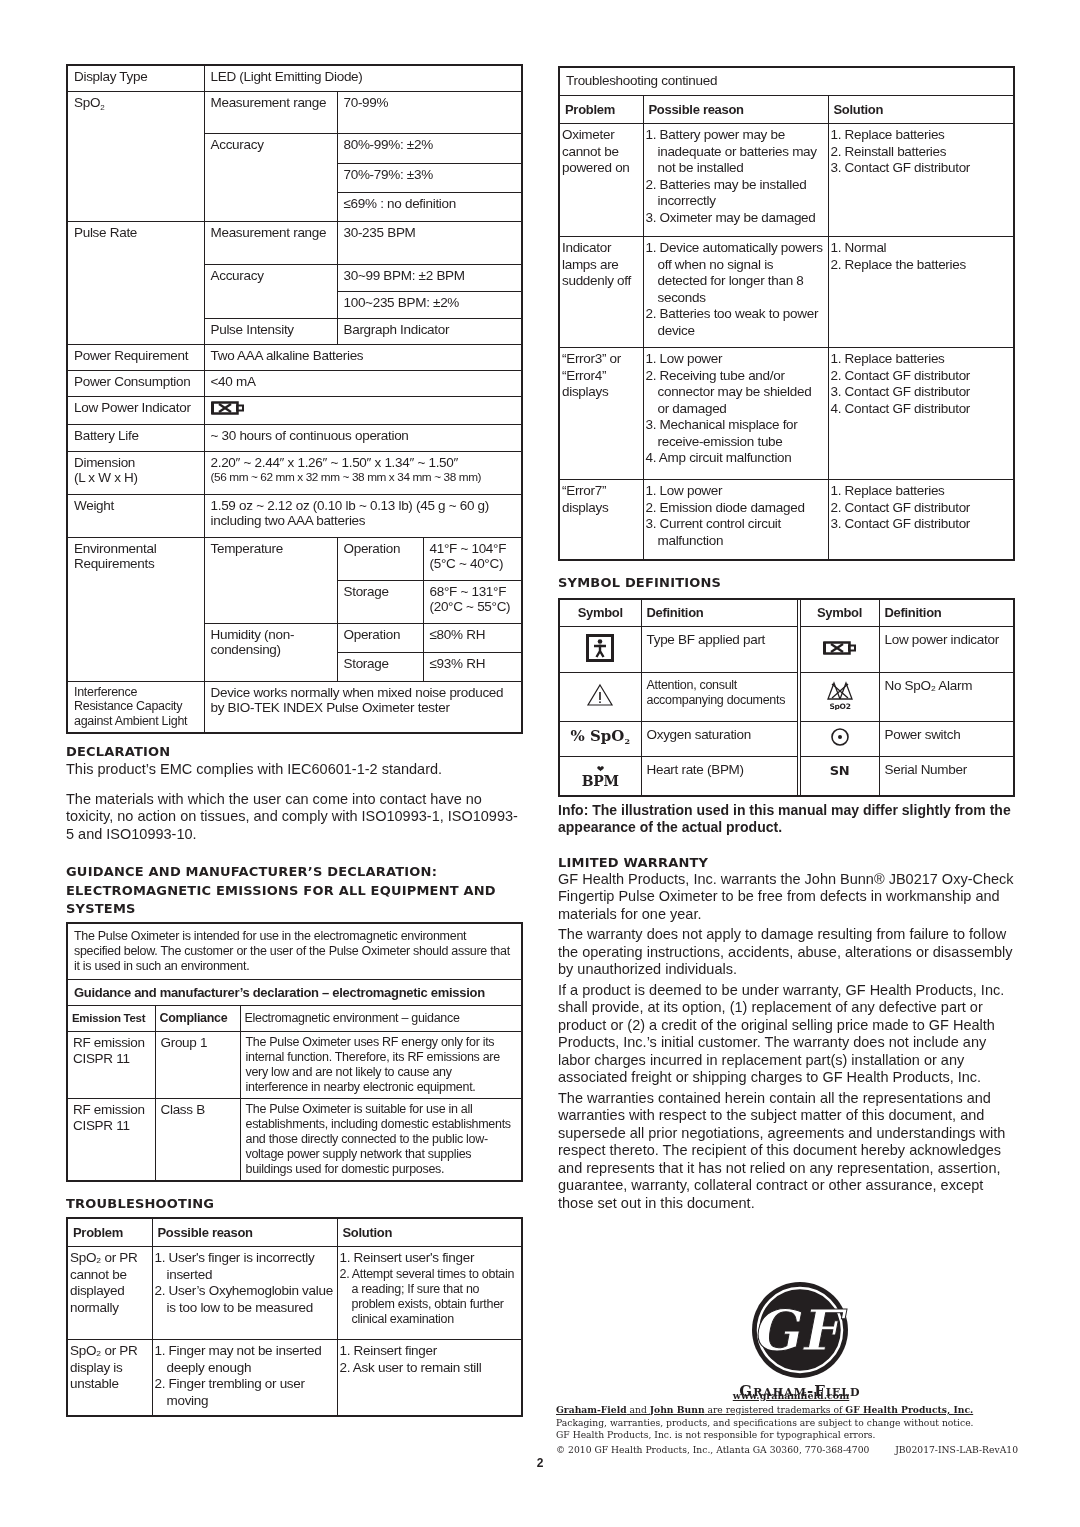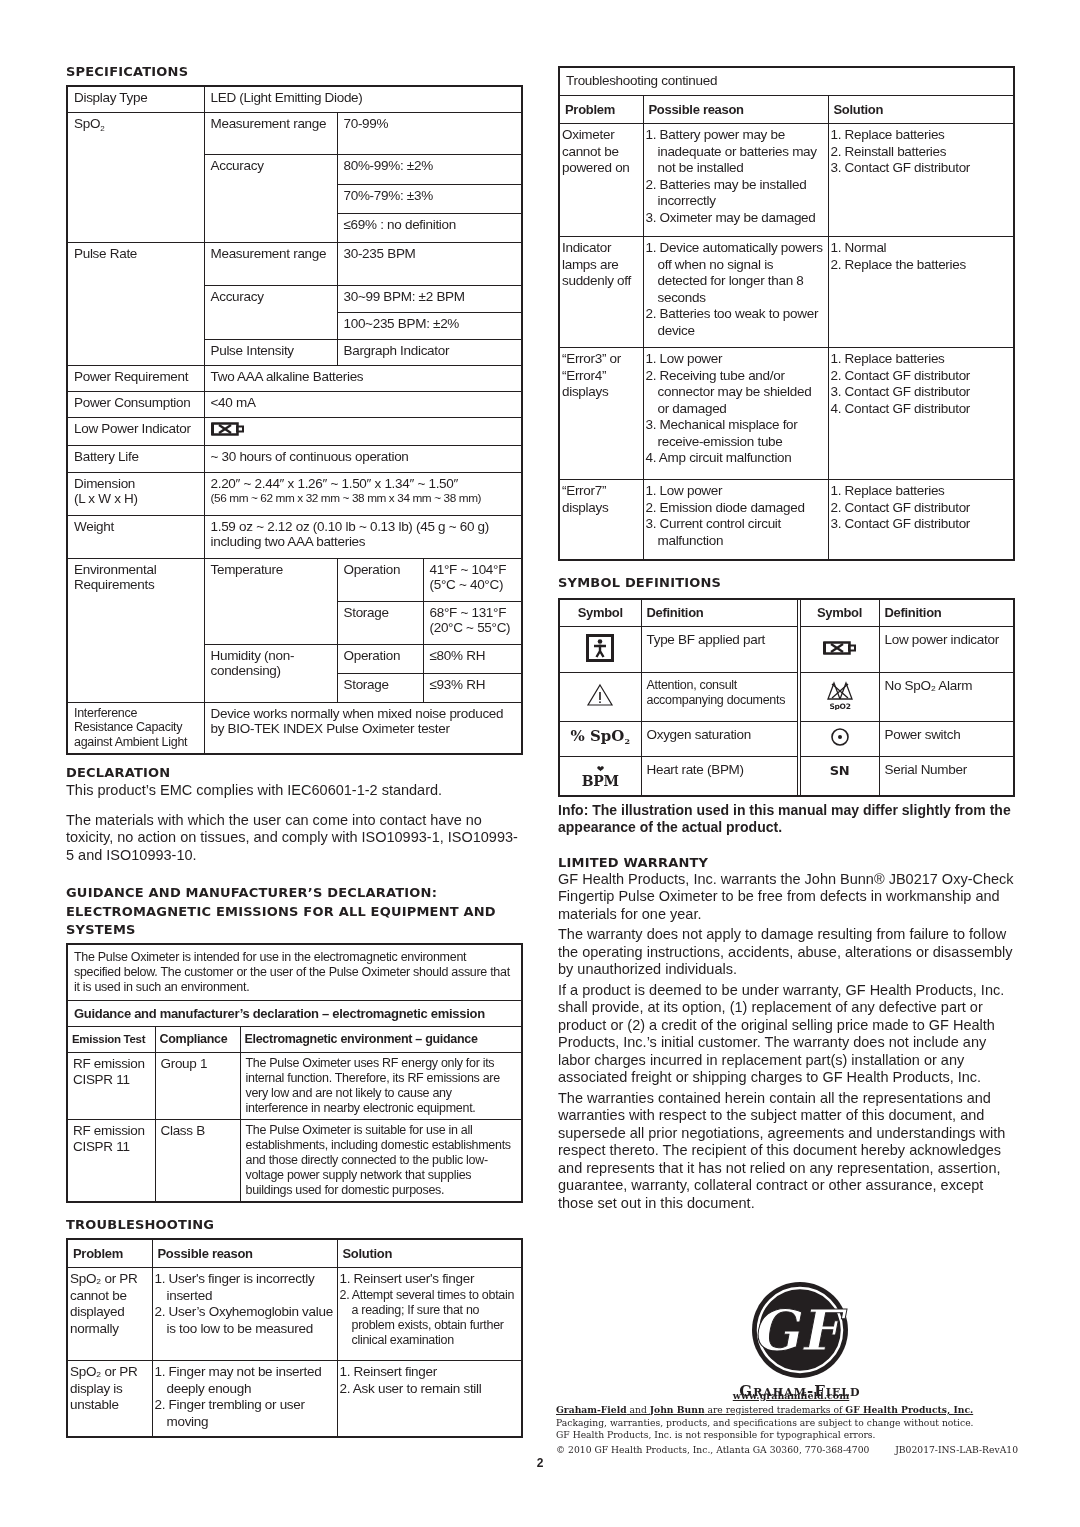--- a/index.html
+++ b/index.html
@@ -21,21 +21,20 @@
   .sym td, .sym th { font-size: 13.5px; line-height: 15.5px; padding: 5px 5px; letter-spacing: -0.3px; }
   .sym th { font-weight: bold; font-size: 13px; }
   .symc { text-align: center !important; vertical-align: middle; }
   .serif { font-family: "DejaVu Serif", serif; }
 </style>
 </head>
 <body>
 
 <div class="col" style="left:66px; top:64px; width:457px;">
 
-  <div class="h" style="margin-bottom:6px;">SPECIFICATIONS</div>
 
   <table class="spec outer">
     <colgroup>
         <col style="width:137px">
         <col style="width:133px">
         <col style="width:86px">
         <col>
       </colgroup>
     <tbody>
         <tr style="height:26px">
@@ -158,21 +157,21 @@
     <tbody>
         <tr>
           <td colspan="3" style="padding:5px 6px;">The Pulse Oximeter is intended for use in the electromagnetic environment specified below. The customer or the user of the Pulse Oximeter should assure that it is used in such an environment.</td>
         </tr>
     <tr>
           <th colspan="3" style="font-weight:bold; font-size:13px; padding:5px 6px;">Guidance and manufacturer’s declaration – electromagnetic emission</th>
         </tr>
     <tr>
       <th style="font-weight:bold; font-size:11.5px; padding:5px 4px;">Emission Test</th>
       <th style="font-weight:bold; font-size:12.5px; padding:5px 4px;">Compliance</th>
-      <th style="font-weight:bold; font-size:12.5px; padding:5px 4px;margin-top:30px;">Electromagnetic environment – guidance</th>
+      <th style="font-weight:normal; font-size:12.5px; padding:5px 4px;margin-top:30px;">Electromagnetic environment – guidance</th>
     </tr>
     <tr>
       <td style="font-size:13.5px; line-height:16.5px">RF emission CISPR 11</td>
       <td style="font-size:13.5px">Group 1</td>
       <td>The Pulse Oximeter uses RF energy only for its internal function. Therefore, its RF emissions are very low and are not likely to cause any interference in nearby electronic equipment.</td>
     </tr>
     <tr>
       <td style="font-size:13.5px; line-height:16.5px">RF emission CISPR 11</td>
       <td style="font-size:13.5px">Class B</td>
       <td>The Pulse Oximeter is suitable for use in all establishments, including domestic establishments and those directly connected to the public low-voltage power supply network that supplies buildings used for domestic purposes.</td>

